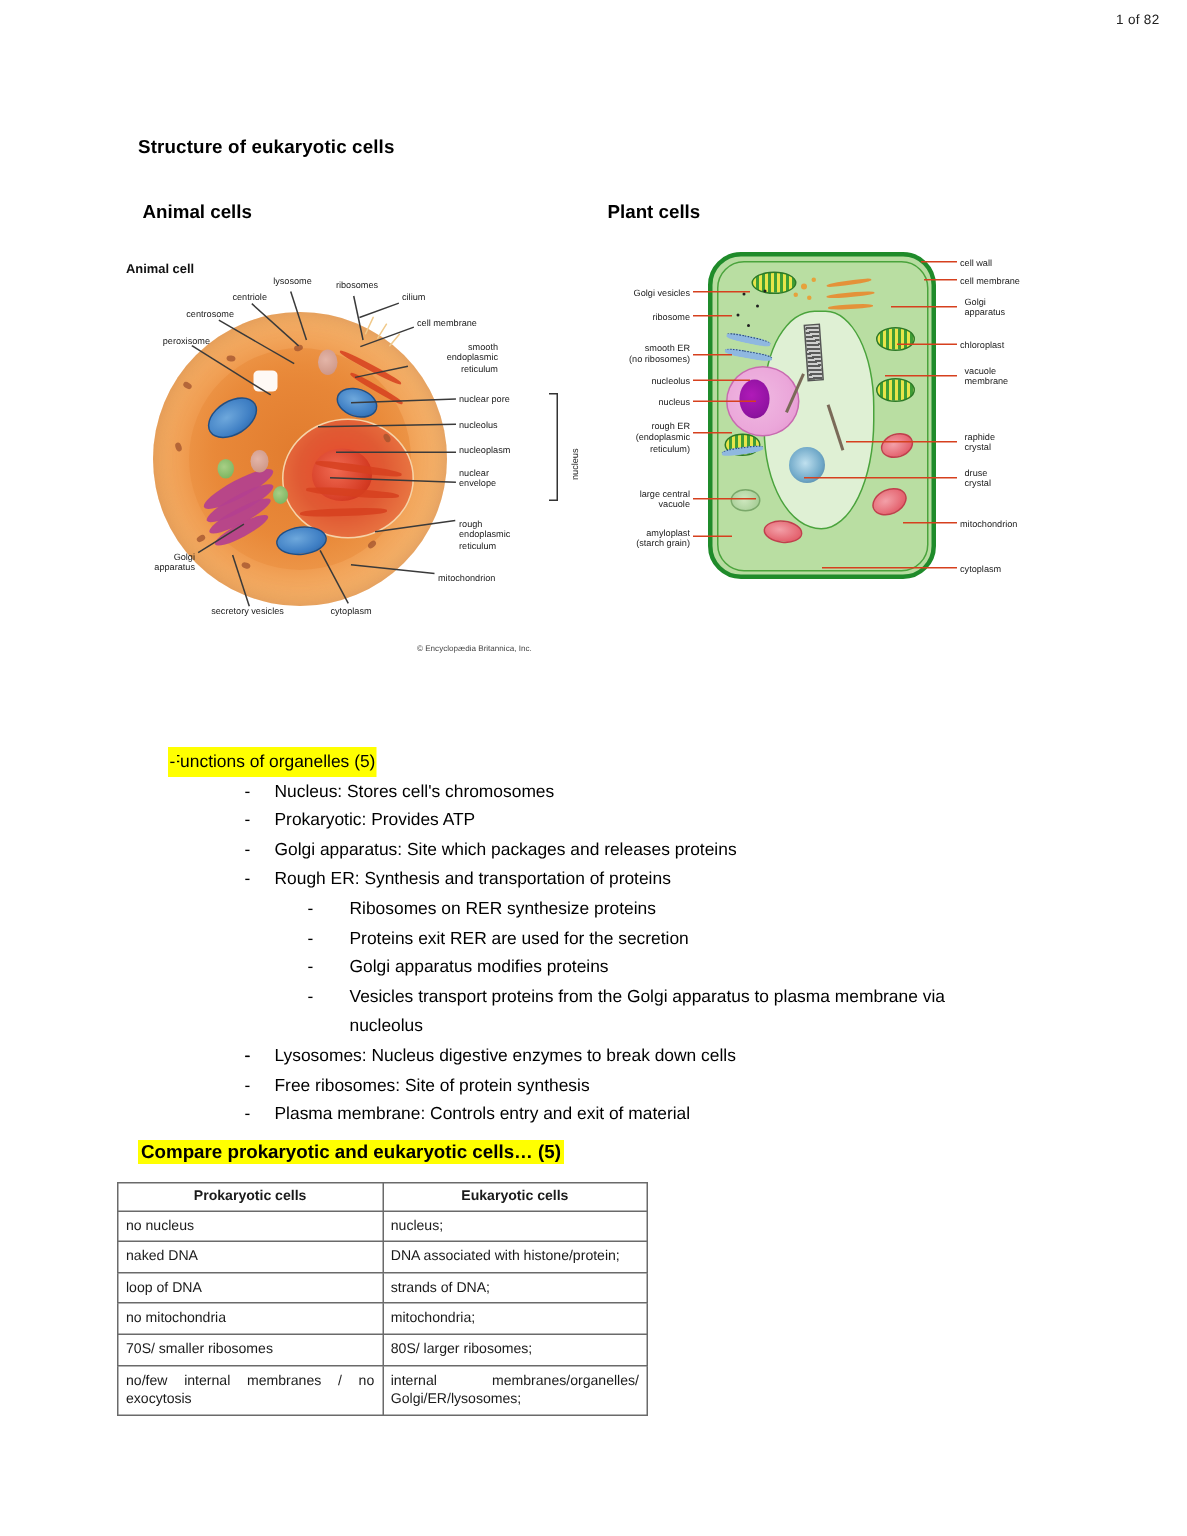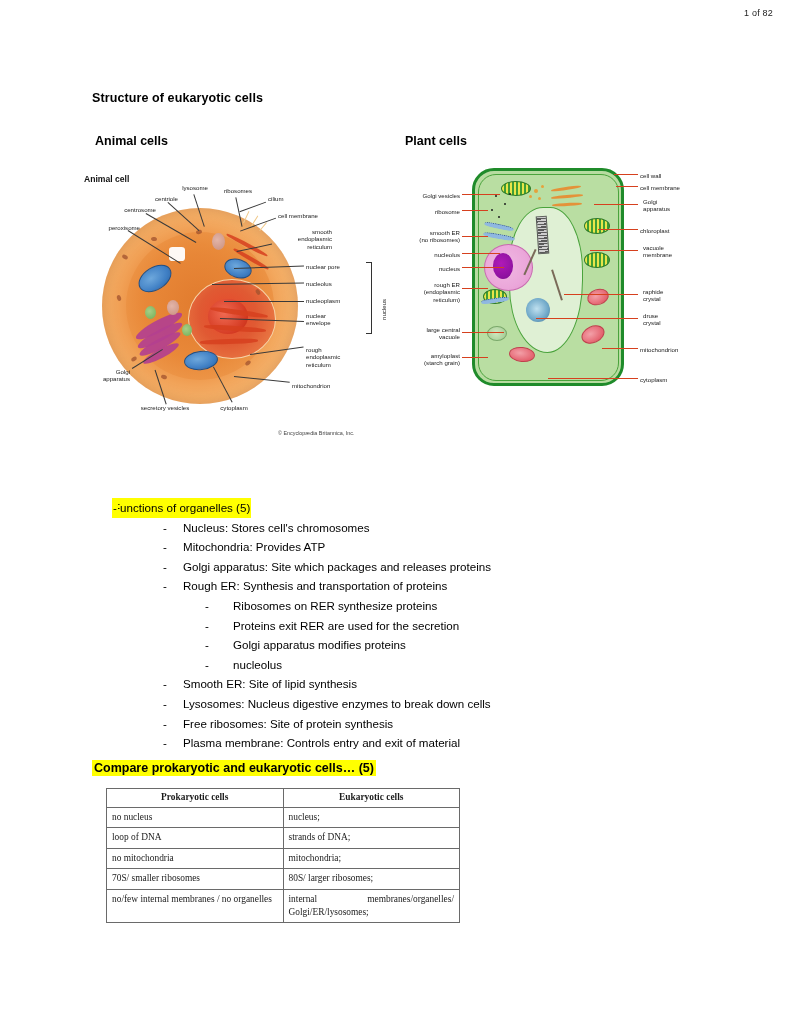--- a/index.html
+++ b/index.html
@@ -346,25 +346,25 @@
     left: 92px;
     top: 760px;
     font-size: 12.5px;
     font-weight: bold;
     background: #ffff00;
     padding: 1px 2px;
   }
   
   table.cmp {
     position: absolute;
-    left: 106px;
+    left: 78px;
     top: 788px;
     width: 354px;
     border-collapse: collapse;
-    font-family: Liberation Serif, serif;
+    font-family: Liberation Sans, sans-serif;
     font-size: 9.4px;
     color: #1a1a1a;
   }
   table.cmp td, table.cmp th {
     border: 0.9px solid #6a6a6a;
     padding: 3px 5px 4px 5px;
     vertical-align: top;
     line-height: 12.6px;
     width: 50%;
   }
@@ -586,45 +586,45 @@
 
   <div class="list">
     <div class="li lvl0">
       <span class="dash hl">-</span><span class="txt hl">Functions of organelles (5)</span>
     </div>
 
     <div class="li lvl1">
       <span class="dash">-</span><span class="txt">Nucleus: Stores cell's chromosomes</span>
     </div>
     <div class="li lvl1">
-      <span class="dash">-</span><span class="txt">Mitochondria: Provides ATP</span>
+      <span class="dash">-</span><span class="txt">Prokaryotic: Provides ATP</span>
     </div>
     <div class="li lvl1">
       <span class="dash">-</span><span class="txt">Golgi apparatus: Site which packages and releases proteins</span>
     </div>
     <div class="li lvl1">
       <span class="dash">-</span><span class="txt">Rough ER: Synthesis and transportation of proteins</span>
     </div>
 
     <div class="li lvl2">
       <span class="dash">-</span><span class="txt">Ribosomes on RER synthesize proteins</span>
     </div>
     <div class="li lvl2">
       <span class="dash">-</span><span class="txt">Proteins exit RER are used for the secretion</span>
     </div>
     <div class="li lvl2">
       <span class="dash">-</span><span class="txt">Golgi apparatus modifies proteins</span>
     </div>
     <div class="li lvl2">
+      <span class="dash">-</span><span class="txt">Vesicles transport proteins from the Golgi apparatus to plasma membrane via</span>
+    </div>
+    <div class="li cont">nucleolus</div>
+
+    <div class="li lvl1">
       <span class="dash">-</span>
-    </div>
-    <div class="li cont">nucleolus</div>
-
-    <div class="li lvl1">
-      <span class="dash">-</span><span class="txt">Smooth ER: Site of lipid synthesis</span>
     </div>
     <div class="li lvl1">
       <span class="dash">-</span><span class="txt">Lysosomes: Nucleus digestive enzymes to break down cells</span>
     </div>
     <div class="li lvl1">
       <span class="dash">-</span><span class="txt">Free ribosomes: Site of protein synthesis</span>
     </div>
     <div class="li lvl1">
       <span class="dash">-</span><span class="txt">Plasma membrane: Controls entry and exit of material</span>
     </div>
@@ -636,33 +636,37 @@
     <thead>
       <tr>
         <th>Prokaryotic cells</th>
         <th>Eukaryotic cells</th>
       </tr>
     </thead>
     <tbody>
       <tr>
         <td>no nucleus</td>
         <td>nucleus;</td>
+      </tr>
+      <tr>
+        <td>naked DNA</td>
+        <td>DNA associated with histone/protein;</td>
       </tr>
       <tr>
         <td>loop of DNA</td>
         <td>strands of DNA;</td>
       </tr>
       <tr>
         <td>no mitochondria</td>
         <td>mitochondria;</td>
       </tr>
       <tr>
         <td>70S/ smaller ribosomes</td>
         <td>80S/ larger ribosomes;</td>
       </tr>
       <tr>
-        <td class="just">no/few internal membranes / no organelles</td>
+        <td class="just">no/few internal membranes / no exocytosis</td>
         <td class="just">internal membranes/organelles/ Golgi/ER/lysosomes;</td>
       </tr>
     </tbody>
   </table>
 
 </div>
 
 </body></html>

